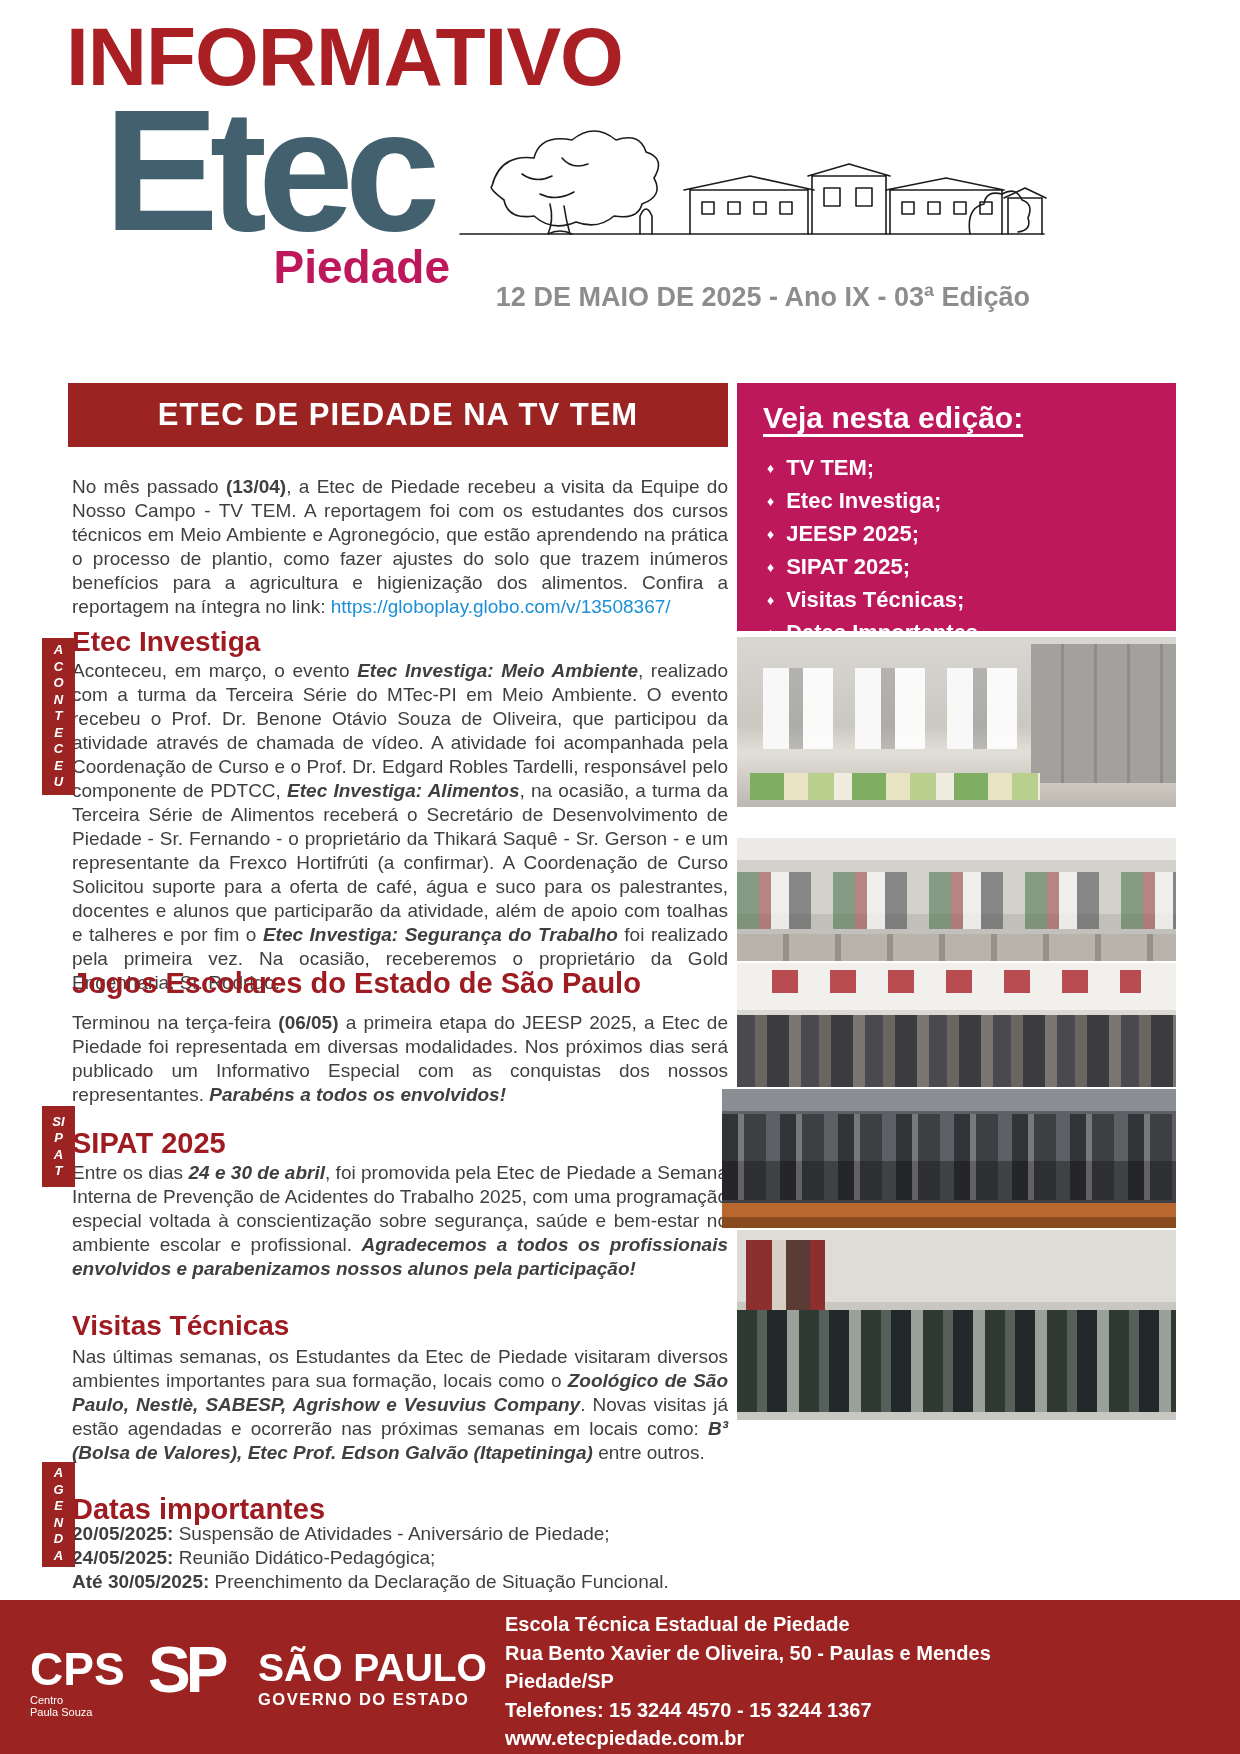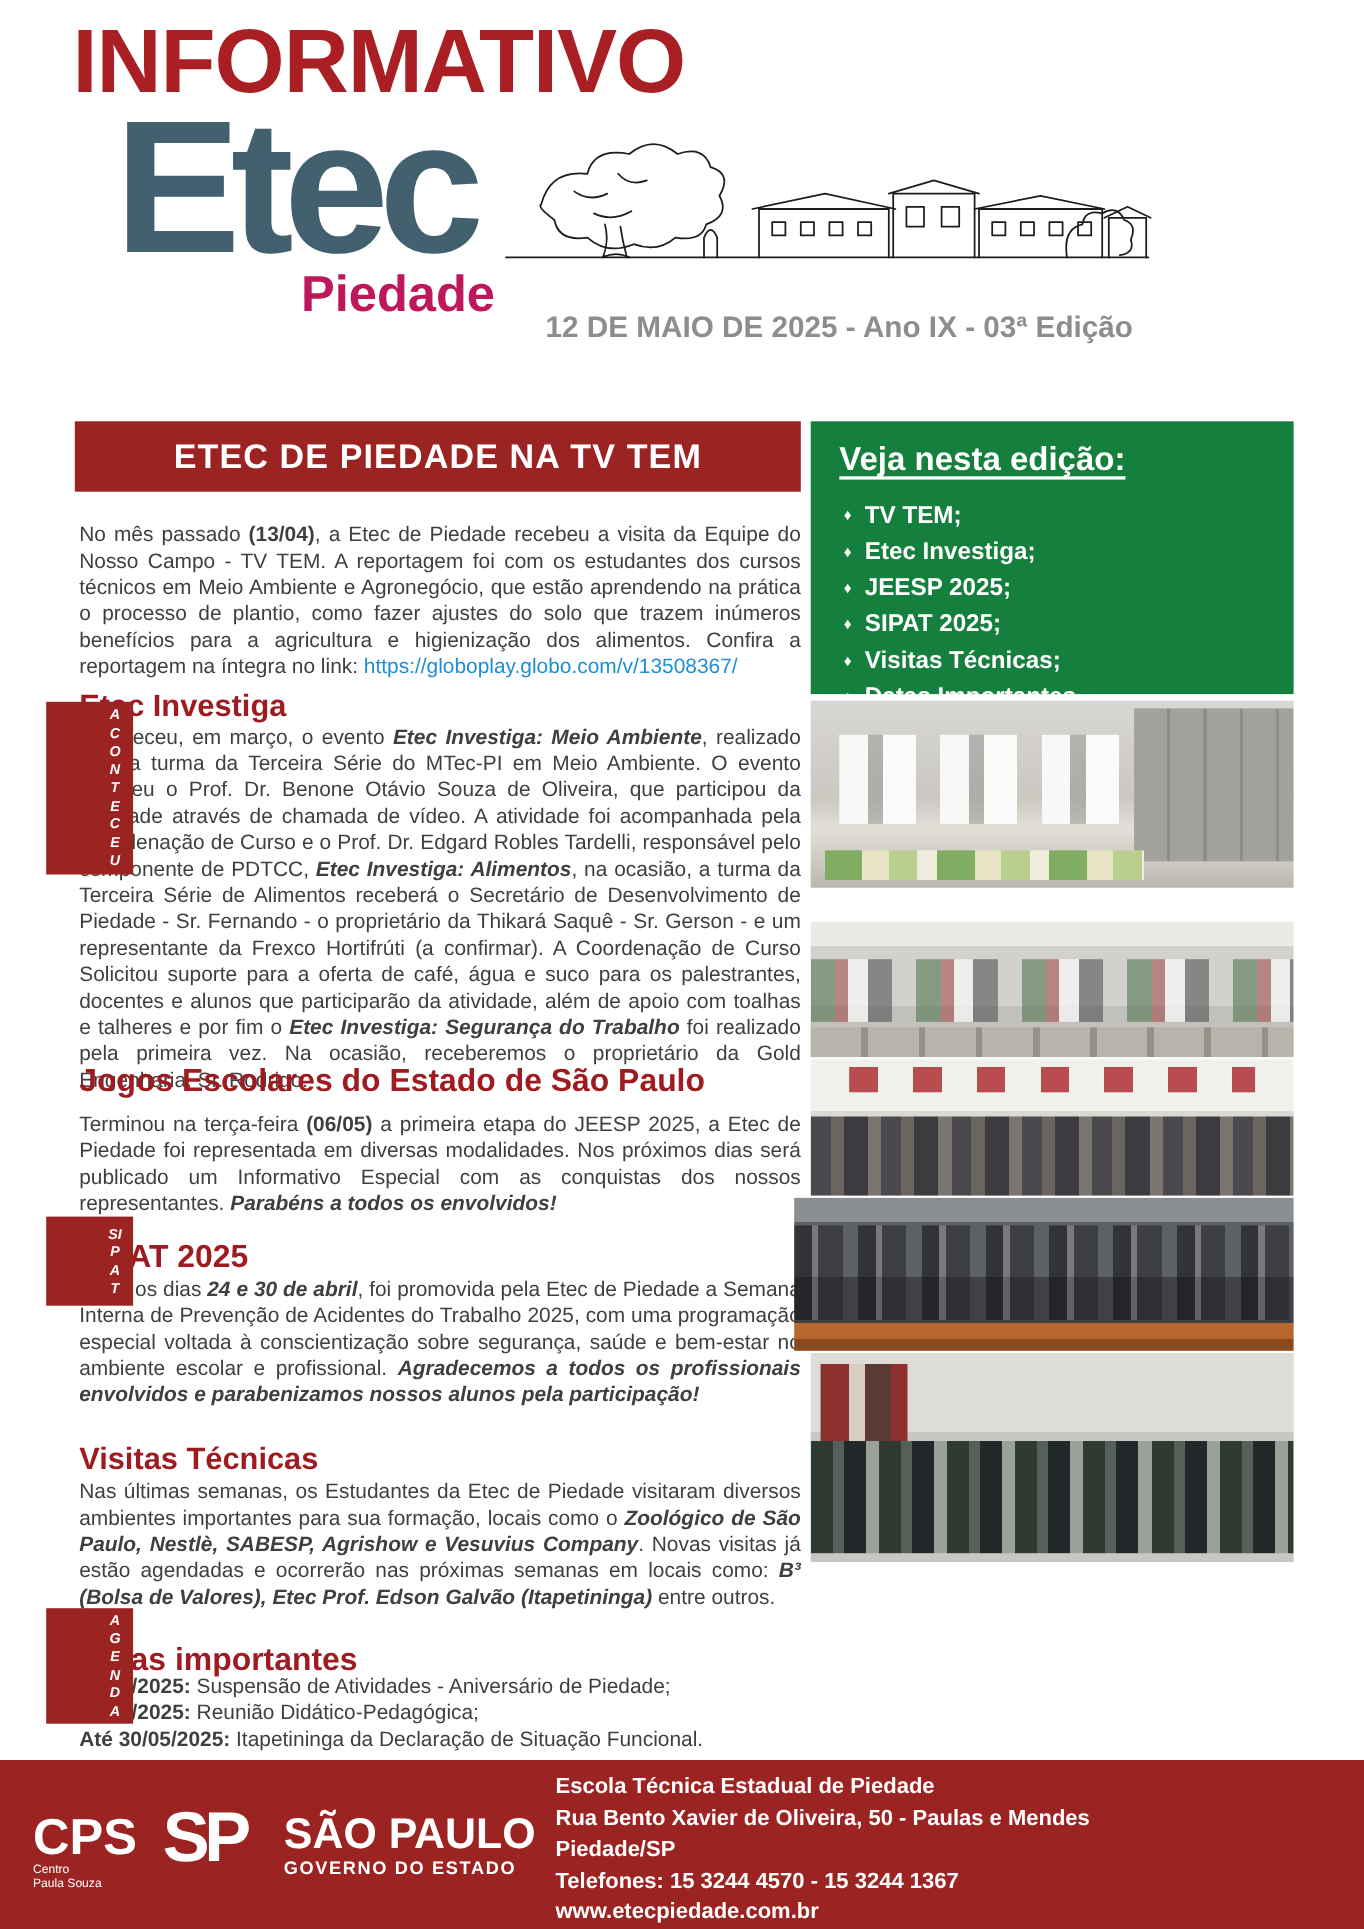--- a/index.html
+++ b/index.html
@@ -36,33 +36,33 @@
     position:absolute; left:72px; width:656px; font-size:29px; font-weight:bold;
     color:#9e1c21; line-height:1.1;
   }
   .b{font-weight:bold;}
   .bi{font-weight:bold; font-style:italic;}
   .link{color:#1c8fd6; text-decoration:none; cursor:pointer;}
   .date-line{margin:0; text-align:left;}
   
   .vtab{
     position:absolute; left:42px; width:33px; background:#9b2423; color:#fff;
-    display:flex; align-items:center; justify-content:center;padding-left:46px;
+    display:flex; align-items:center; justify-content:center;
   }
   .vtab span{
     display:block; width:14px; font-size:13px; line-height:16.5px; font-weight:bold;
     font-style:italic; text-align:center; word-break:break-all;
   }
   .tab-aconteceu{top:638px; height:157px;}
   .tab-nota{top:1106px; height:81px;}
   .tab-agenda{top:1462px; height:105px;}
   
   .toc-box{
     position:absolute; left:737px; top:383px; width:439px; height:248px;
-    background:#15803d; color:#fff;
+    background:#be185d; color:#fff;
   }
   .toc-title{
     margin:18px 0 0 26px; font-size:30px; font-weight:bold;
     text-decoration:underline; text-underline-offset:6px;
   }
   .toc-items{margin:16px 0 0 30px;}
   .toc-item{height:33px; font-size:22px; font-weight:bold; display:flex; align-items:center;}
   .toc-bullet{font-size:14px; margin-right:12px;}
   
   .ph{position:absolute; overflow:hidden;}
@@ -155,21 +155,21 @@
   <h2 class="sec-heading" style="top:1104px;">SIPAT 2025</h2>
   <p class="body-block" style="top:1142px;"><span>Entre os dias </span><span class="bi">24 e 30 de abril</span><span>, foi promovida pela Etec de Piedade a Semana Interna de Prevenção de Acidentes do Trabalho 2025, com uma programação especial voltada à conscientização sobre segurança, saúde e bem-estar no ambiente escolar e profissional. </span><span class="bi">Agradecemos a todos os profissionais envolvidos e parabenizamos nossos alunos pela participação!</span></p>
 
   <h2 class="sec-heading" style="top:1288px; font-size:28px;">Visitas Técnicas</h2>
   <p class="body-block" style="top:1326px;"><span>Nas últimas semanas, os Estudantes da Etec de Piedade visitaram diversos ambientes importantes para sua formação, locais como o </span><span class="bi">Zoológico de São Paulo, Nestlè, SABESP, Agrishow e Vesuvius Company</span><span>. Novas visitas já estão agendadas e ocorrerão nas próximas semanas em locais como: </span><span class="bi">B³ (Bolsa de Valores), Etec Prof. Edson Galvão (Itapetininga)</span><span> entre outros.</span></p>
 
   <h2 class="sec-heading" style="top:1470px;">Datas importantes</h2>
   <div class="body-block" style="top:1506px;margin-top:16px;">
     <p class="date-line"><span class="b">20/05/2025:</span><span> Suspensão de Atividades - Aniversário de Piedade;</span></p>
     <p class="date-line"><span class="b">24/05/2025:</span><span> Reunião Didático-Pedagógica;</span></p>
-    <p class="date-line"><span class="b">Até 30/05/2025:</span><span> Itapetininga da Declaração de Situação Funcional.</span></p>
+    <p class="date-line"><span class="b">Até 30/05/2025:</span><span> Preenchimento da Declaração de Situação Funcional.</span></p>
   </div>
 
   <div class="vtab tab-aconteceu">
       <span>ACONTECEU</span>
     </div>
   <div class="vtab tab-nota">
       <span>SIPAT</span>
     </div>
   <div class="vtab tab-agenda">
       <span>AGENDA</span>

